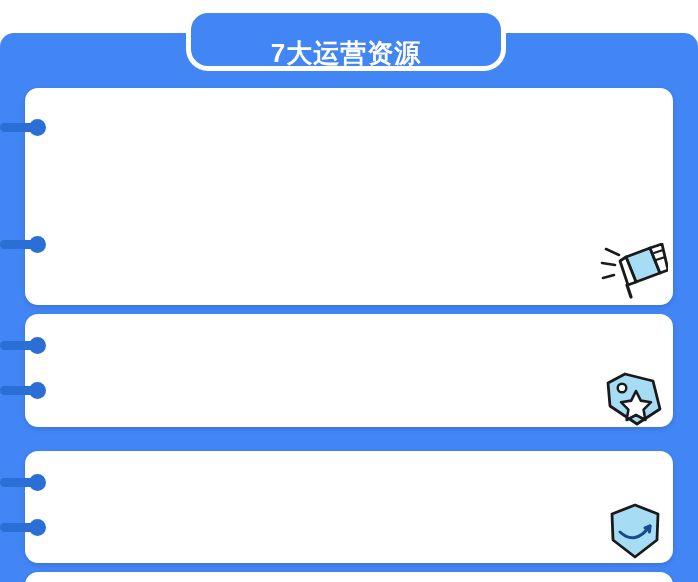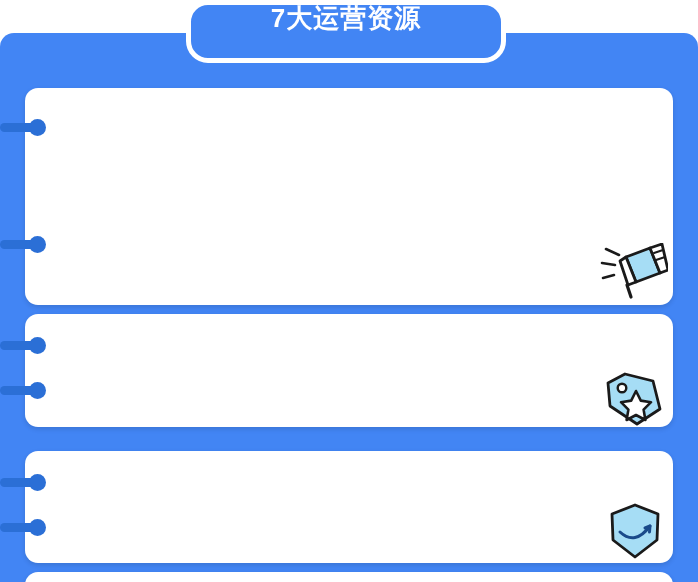--- a/index.html
+++ b/index.html
@@ -29,28 +29,28 @@
     height: 549px;
     background: #4285f4;
     border-top-left-radius: 14px;
     border-top-right-radius: 14px;
   }
 
   
   .header-pill {
     position: absolute;
     left: 186px;
-    top: 0px;
+    top: 8px;
     width: 320px;
     height: 63px;
     background: #4285f4;
     border-radius: 22px;
     border: 5px solid #ffffff;
     display: flex;
-    align-items: flex-start;
+    align-items: flex-end;
     justify-content: center;
     z-index: 6;
   }
   .header-title {
     color: #ffffff;
     font-size: 26px;
     font-weight: bold;
     letter-spacing: 1px;
     line-height: 1;
     white-space: nowrap;

